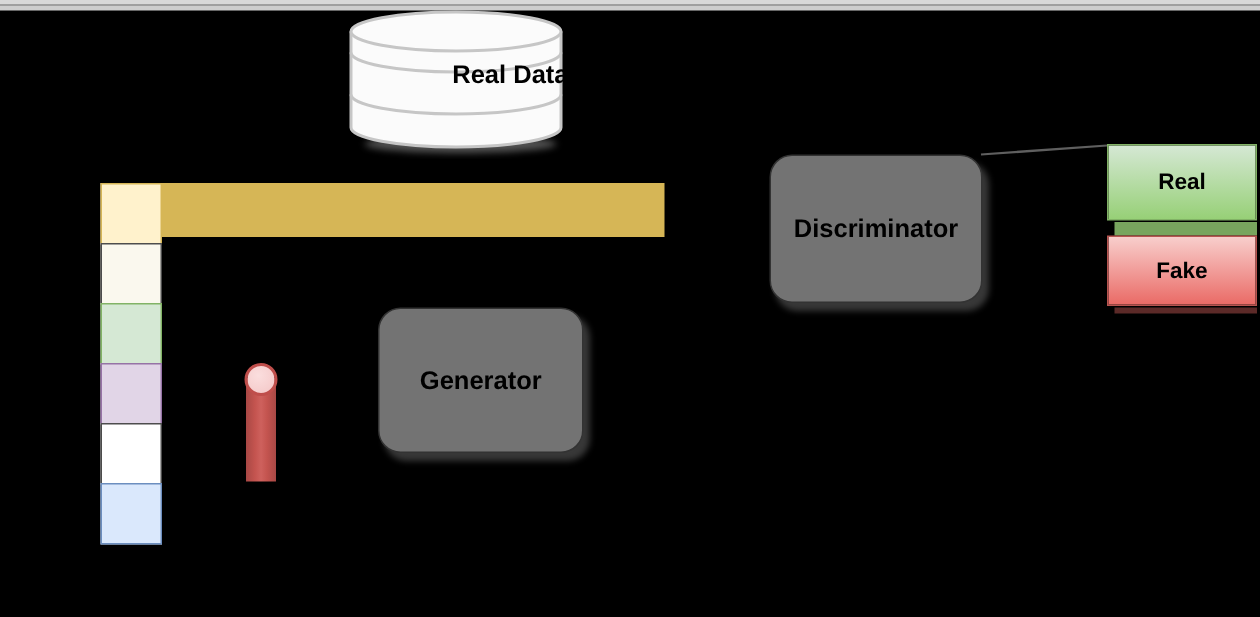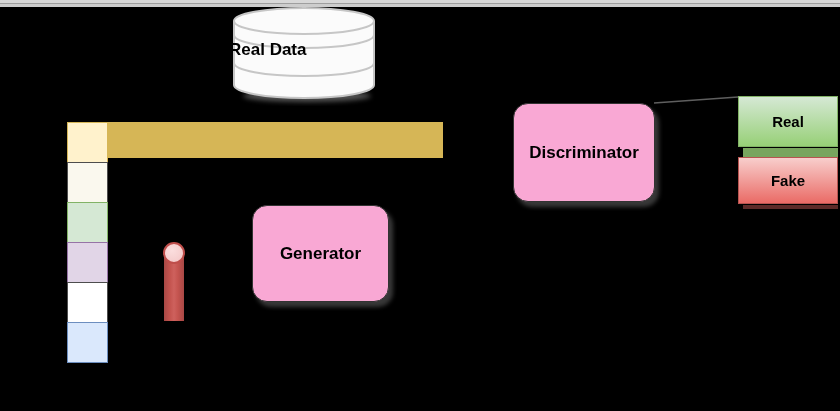--- a/index.html
+++ b/index.html
@@ -14,21 +14,21 @@
     left:0;top:0;width:840px;height:7px;
     background:linear-gradient(to bottom,
       #d8d8d8 0,#d8d8d8 3px,
       #9f9f9f 3px,#9f9f9f 4px,
       #cdcdcd 4px,#cdcdcd 7px);
   }
 
   
   .cyl-wrap{left:229px;top:4px;width:150px;height:102px;}
   .cyl-label{
-    left:229px;top:40px;width:150px;text-align:left;
+    left:229px;top:40px;width:150px;text-align:right;
     font-size:17px;font-weight:bold;color:#000;
   }
 
   
   .data-bar{left:108px;top:122px;width:335px;height:36px;background:#D6B656;}
 
   
   .cell{left:67px;width:41px;height:41px;border:1px solid;}
   .cell1{top:122px;background:#FFF2CC;border-color:#D6B656;}
   .cell2{top:162px;background:#FAF8EE;border-color:#4D4D4D;}
@@ -43,21 +43,21 @@
     background:linear-gradient(90deg,#A84845,#C4544F 30%,#CE615D 50%,#C4544F 70%,#A84845);
   }
   .pin-ball{
     left:163px;top:242px;width:22px;height:22px;border-radius:50%;
     background:radial-gradient(circle at 40% 35%,#FBDEDE,#F3C6C6);
     border:2px solid #BF4E4B;
   }
 
   
   .node{
-    background:#f9a8d4;border:1px solid #333333;border-radius:15px;
+    background:#737373;border:1px solid #333333;border-radius:15px;
     display:flex;align-items:center;justify-content:center;
     font-weight:bold;font-size:17px;color:#000;
     box-shadow:4px 5px 4px rgba(160,160,160,0.35);
     text-align:center;
   }
   .generator{left:252px;top:205px;width:137px;height:97px;}
   .discriminator{left:513px;top:103px;width:142px;height:99px;}
 
   
   .connector-layer{left:0;top:0;width:840px;height:411px;pointer-events:none;}

